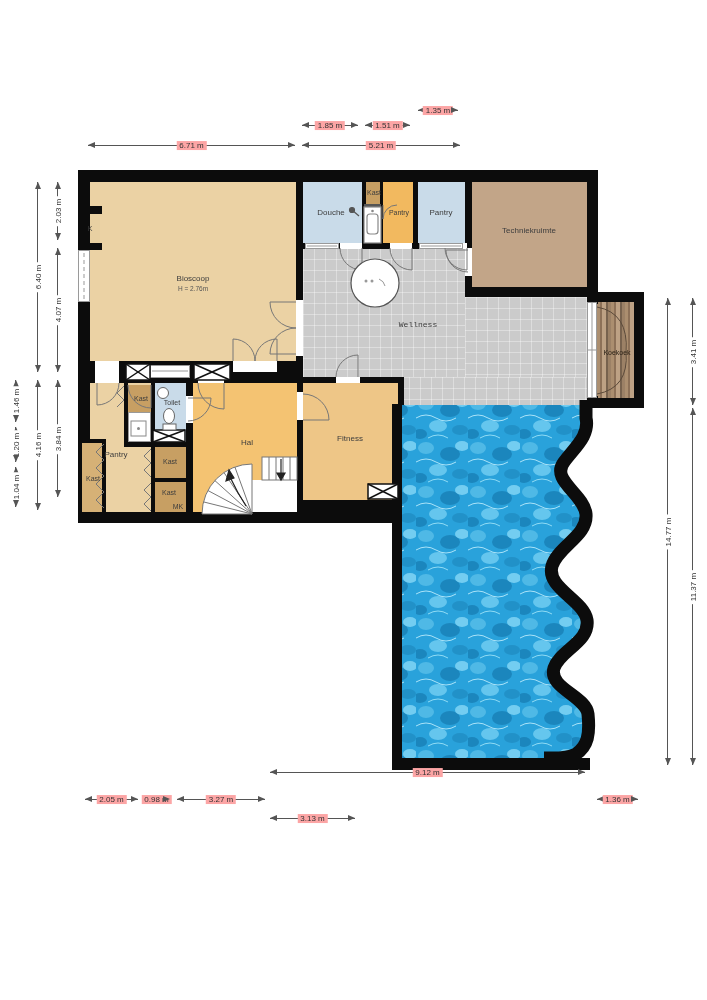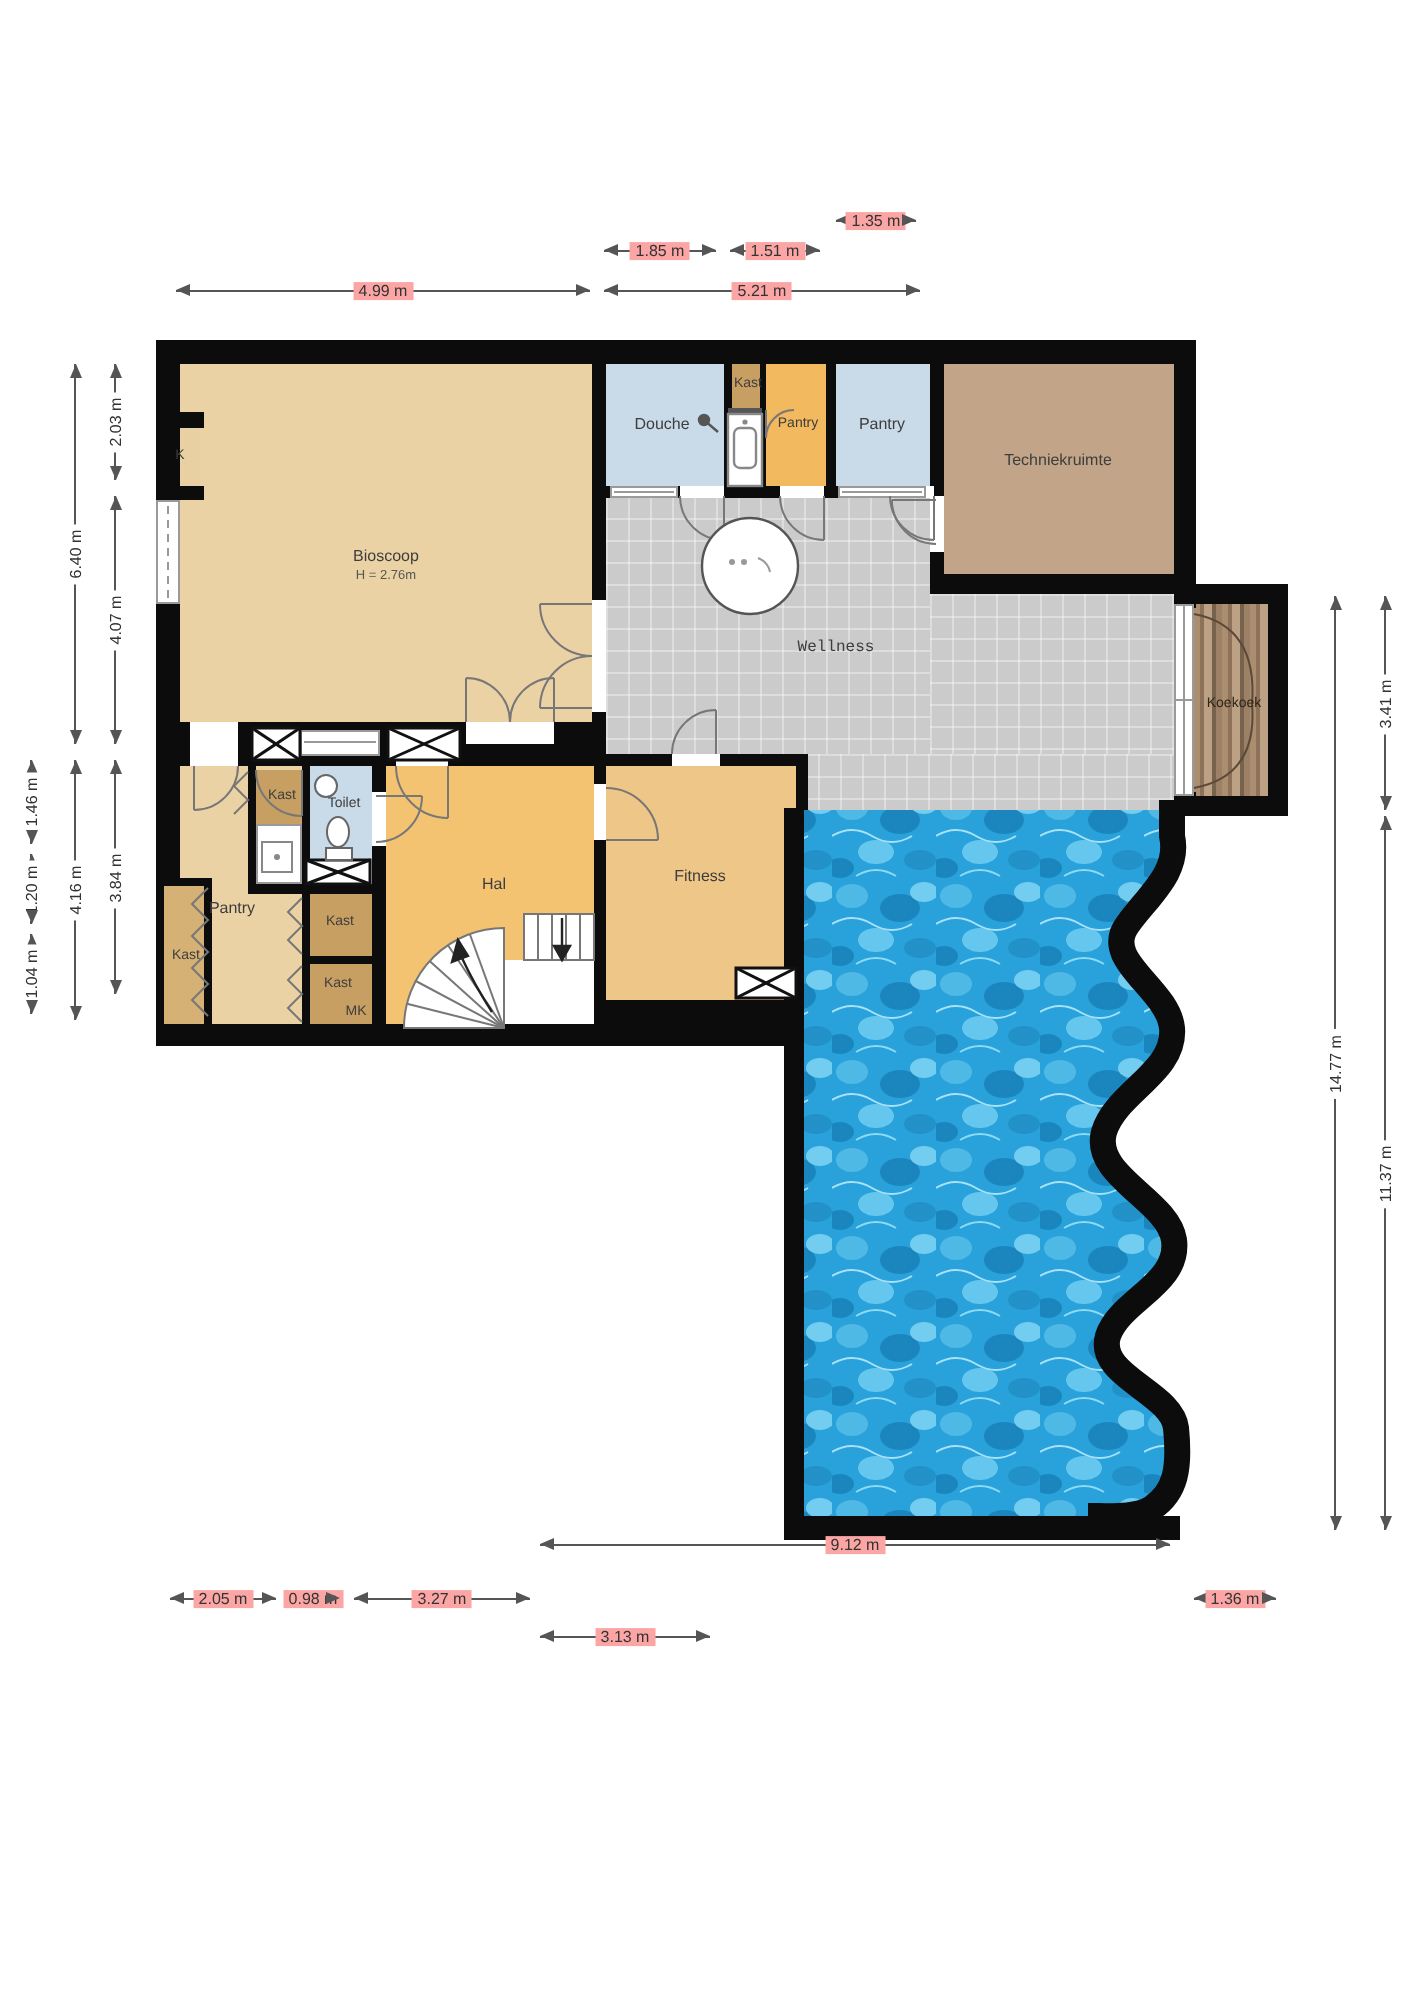--- a/index.html
+++ b/index.html
@@ -277,21 +277,21 @@
   <div class="dh" style="left:302px;top:125px;width:56px;">
       <span>1.85 m</span>
     </div>
   <div class="dh" style="left:365px;top:125px;width:45px;">
       <span>1.51 m</span>
     </div>
   <div class="dh" style="left:418px;top:110px;width:40px;">
       <span>1.35 m</span>
     </div>
   <div class="dh" style="left:88px;top:145px;width:207px;">
-      <span>4.99 m</span>
+      <span>6.71 m</span>
     </div>
   <div class="dh" style="left:302px;top:145px;width:158px;">
       <span>5.21 m</span>
     </div>
 
   <div class="dv" style="left:57px;top:182px;height:58px;">
       <span>2.03 m</span>
     </div>
   <div class="dv" style="left:57px;top:248px;height:124px;">
       <span>4.07 m</span>

